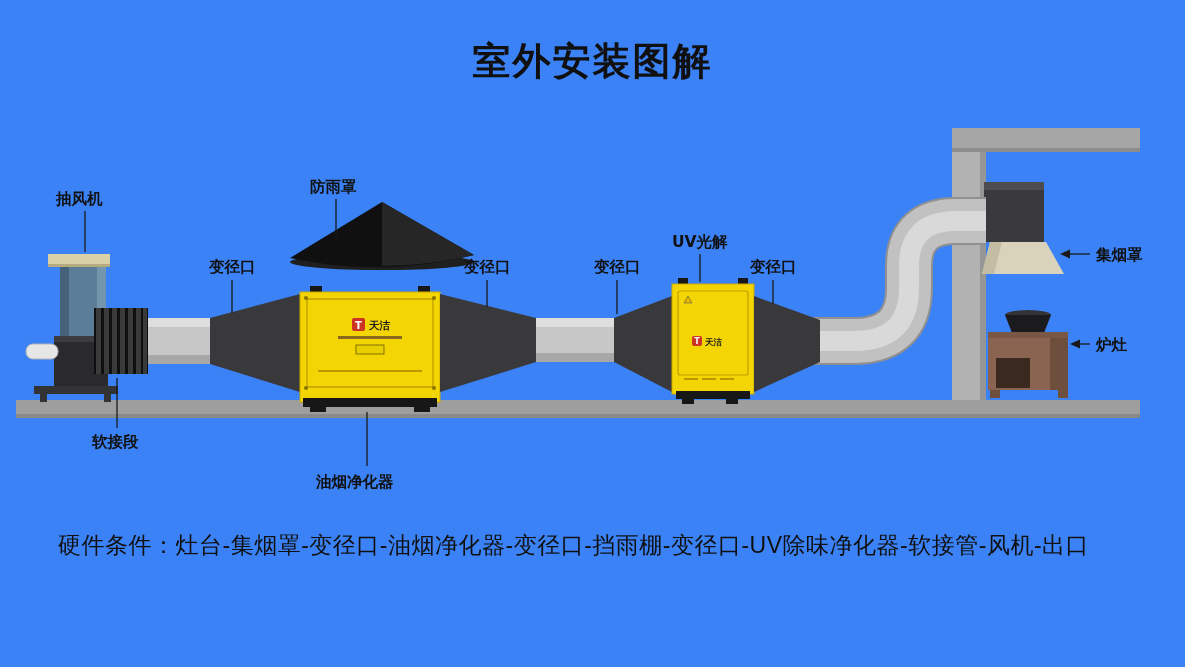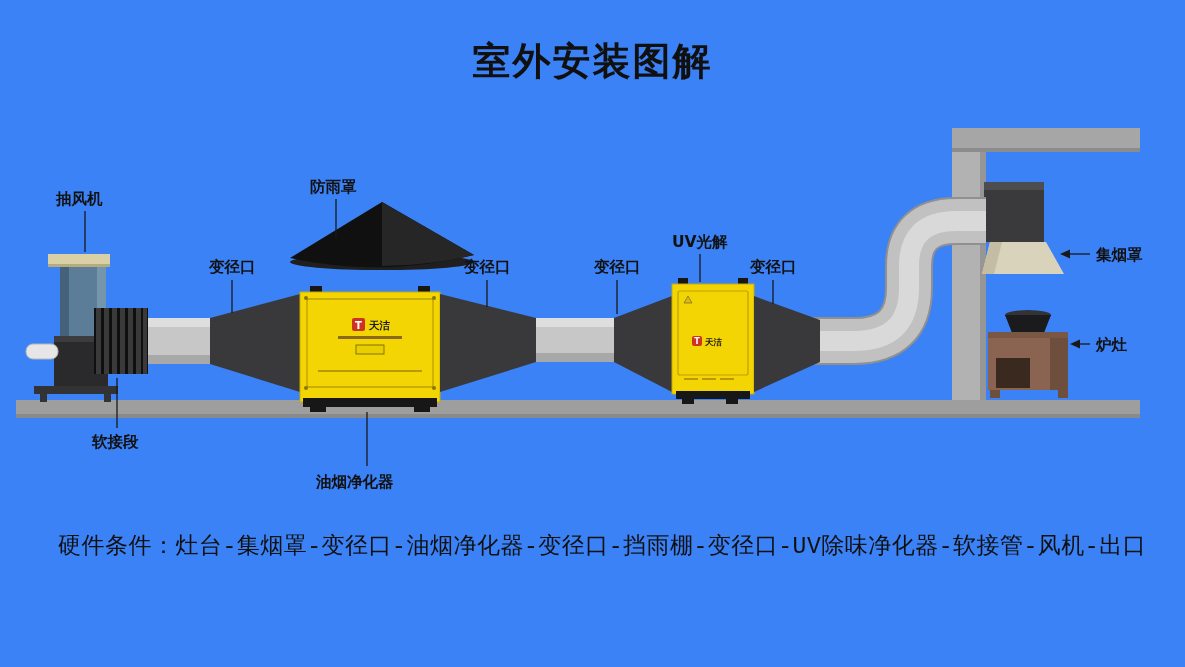--- a/index.html
+++ b/index.html
@@ -7,21 +7,21 @@
     position:relative;width:1185px;height:667px;background:#3b82f6;
     overflow:hidden;font-family:"DejaVu Sans","Liberation Sans",sans-serif;
   }
   .title{
     position:absolute;top:36px;left:0;width:100%;text-align:center;
     font-family:"DejaVu Serif","Liberation Serif",serif;
     font-weight:700;font-size:38px;color:#101010;letter-spacing:2px;
   }
   .footer{
     position:absolute;top:530px;left:58px;width:1090px;
-    font-family:Liberation Mono, monospace;
+    font-family:Liberation Sans, sans-serif;
     font-weight:400;font-size:23px;color:#101010;letter-spacing:0.5px;
     white-space:nowrap;
   }
   svg{position:absolute;top:0;left:0;}
   text.lbl{
     font-family:"DejaVu Sans","Liberation Sans",sans-serif;
     font-weight:700;font-size:15.5px;fill:#111;
   }
   text.tiny{font-family:"DejaVu Sans","Liberation Sans",sans-serif;font-weight:700;}
 </style>

